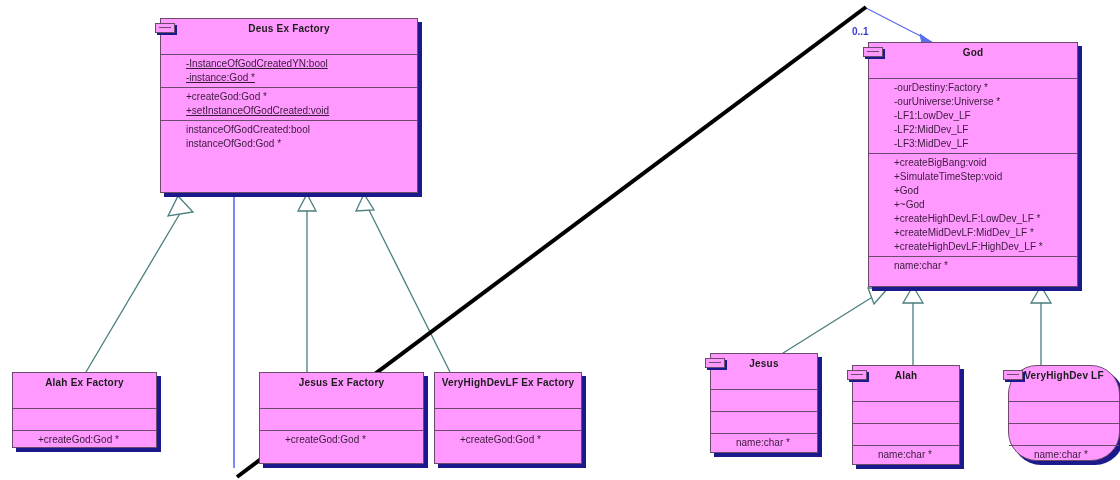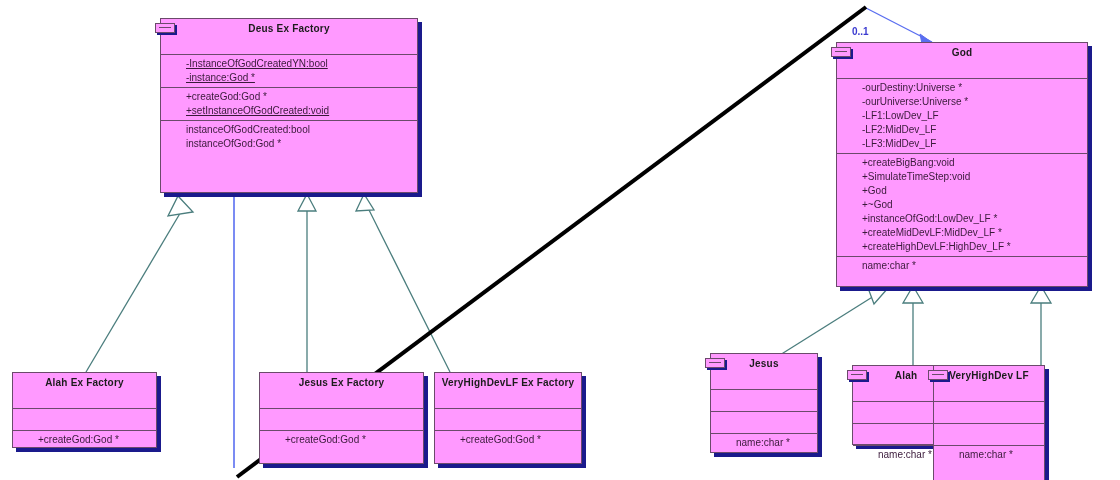--- a/index.html
+++ b/index.html
@@ -161,36 +161,36 @@
         </div>
         <div class="uml-section">
           <div class="uml-row">+createGod:God *</div>
           <div class="uml-row static">+setInstanceOfGodCreated:void</div>
         </div>
         <div class="uml-section">
           <div class="uml-row">instanceOfGodCreated:bool</div>
           <div class="uml-row">instanceOfGod:God *</div>
         </div>
       </div>
-      <div class="uml-class" style="left: 836px; top: 42px; width: 252px; height: 245px;">
+      <div class="uml-class" style="left: 868px; top: 42px; width: 210px; height: 245px;">
         <div class="class-tab"></div>
         <div class="uml-section uml-title">God</div>
         <div class="uml-section">
-          <div class="uml-row">-ourDestiny:Universe *</div>
+          <div class="uml-row">-ourDestiny:Factory *</div>
           <div class="uml-row">-ourUniverse:Universe *</div>
           <div class="uml-row">-LF1:LowDev_LF</div>
           <div class="uml-row">-LF2:MidDev_LF</div>
           <div class="uml-row">-LF3:MidDev_LF</div>
         </div>
         <div class="uml-section">
           <div class="uml-row">+createBigBang:void</div>
           <div class="uml-row">+SimulateTimeStep:void</div>
           <div class="uml-row">+God</div>
           <div class="uml-row">+~God</div>
-          <div class="uml-row">+instanceOfGod:LowDev_LF *</div>
+          <div class="uml-row">+createHighDevLF:LowDev_LF *</div>
           <div class="uml-row">+createMidDevLF:MidDev_LF *</div>
           <div class="uml-row">+createHighDevLF:HighDev_LF *</div>
         </div>
         <div class="uml-section">
           <div class="uml-row">name:char *</div>
         </div>
       </div>
       <div class="uml-class" style="left: 12px; top: 372px; width: 145px; height: 76px;">
         <div class="uml-section uml-title">Alah Ex Factory</div>
         <div class="uml-section empty"></div>
@@ -214,30 +214,30 @@
       </div>
       <div class="uml-class" style="left: 710px; top: 353px; width: 108px; height: 100px;">
         <div class="class-tab"></div>
         <div class="uml-section uml-title">Jesus</div>
         <div class="uml-section empty"></div>
         <div class="uml-section empty"></div>
         <div class="uml-section">
           <div class="uml-row">name:char *</div>
         </div>
       </div>
-      <div class="uml-class" style="left: 852px; top: 365px; width: 108px; height: 80px;">
+      <div class="uml-class" style="left: 852px; top: 365px; width: 108px; height: 100px;">
         <div class="class-tab"></div>
         <div class="uml-section uml-title">Alah</div>
         <div class="uml-section empty"></div>
         <div class="uml-section empty"></div>
         <div class="uml-section">
           <div class="uml-row">name:char *</div>
         </div>
       </div>
-      <div class="uml-class" style="left: 933px; top: 365px; width: 112px; height: 116px;">
+      <div class="uml-class" style="left: 1008px; top: 365px; width: 112px; height: 96px; border-radius: 29px;">
         <div class="class-tab"></div>
         <div class="uml-section uml-title">VeryHighDev LF</div>
         <div class="uml-section empty"></div>
         <div class="uml-section empty"></div>
         <div class="uml-section">
           <div class="uml-row">name:char *</div>
         </div>
       </div>
     </div>
 

